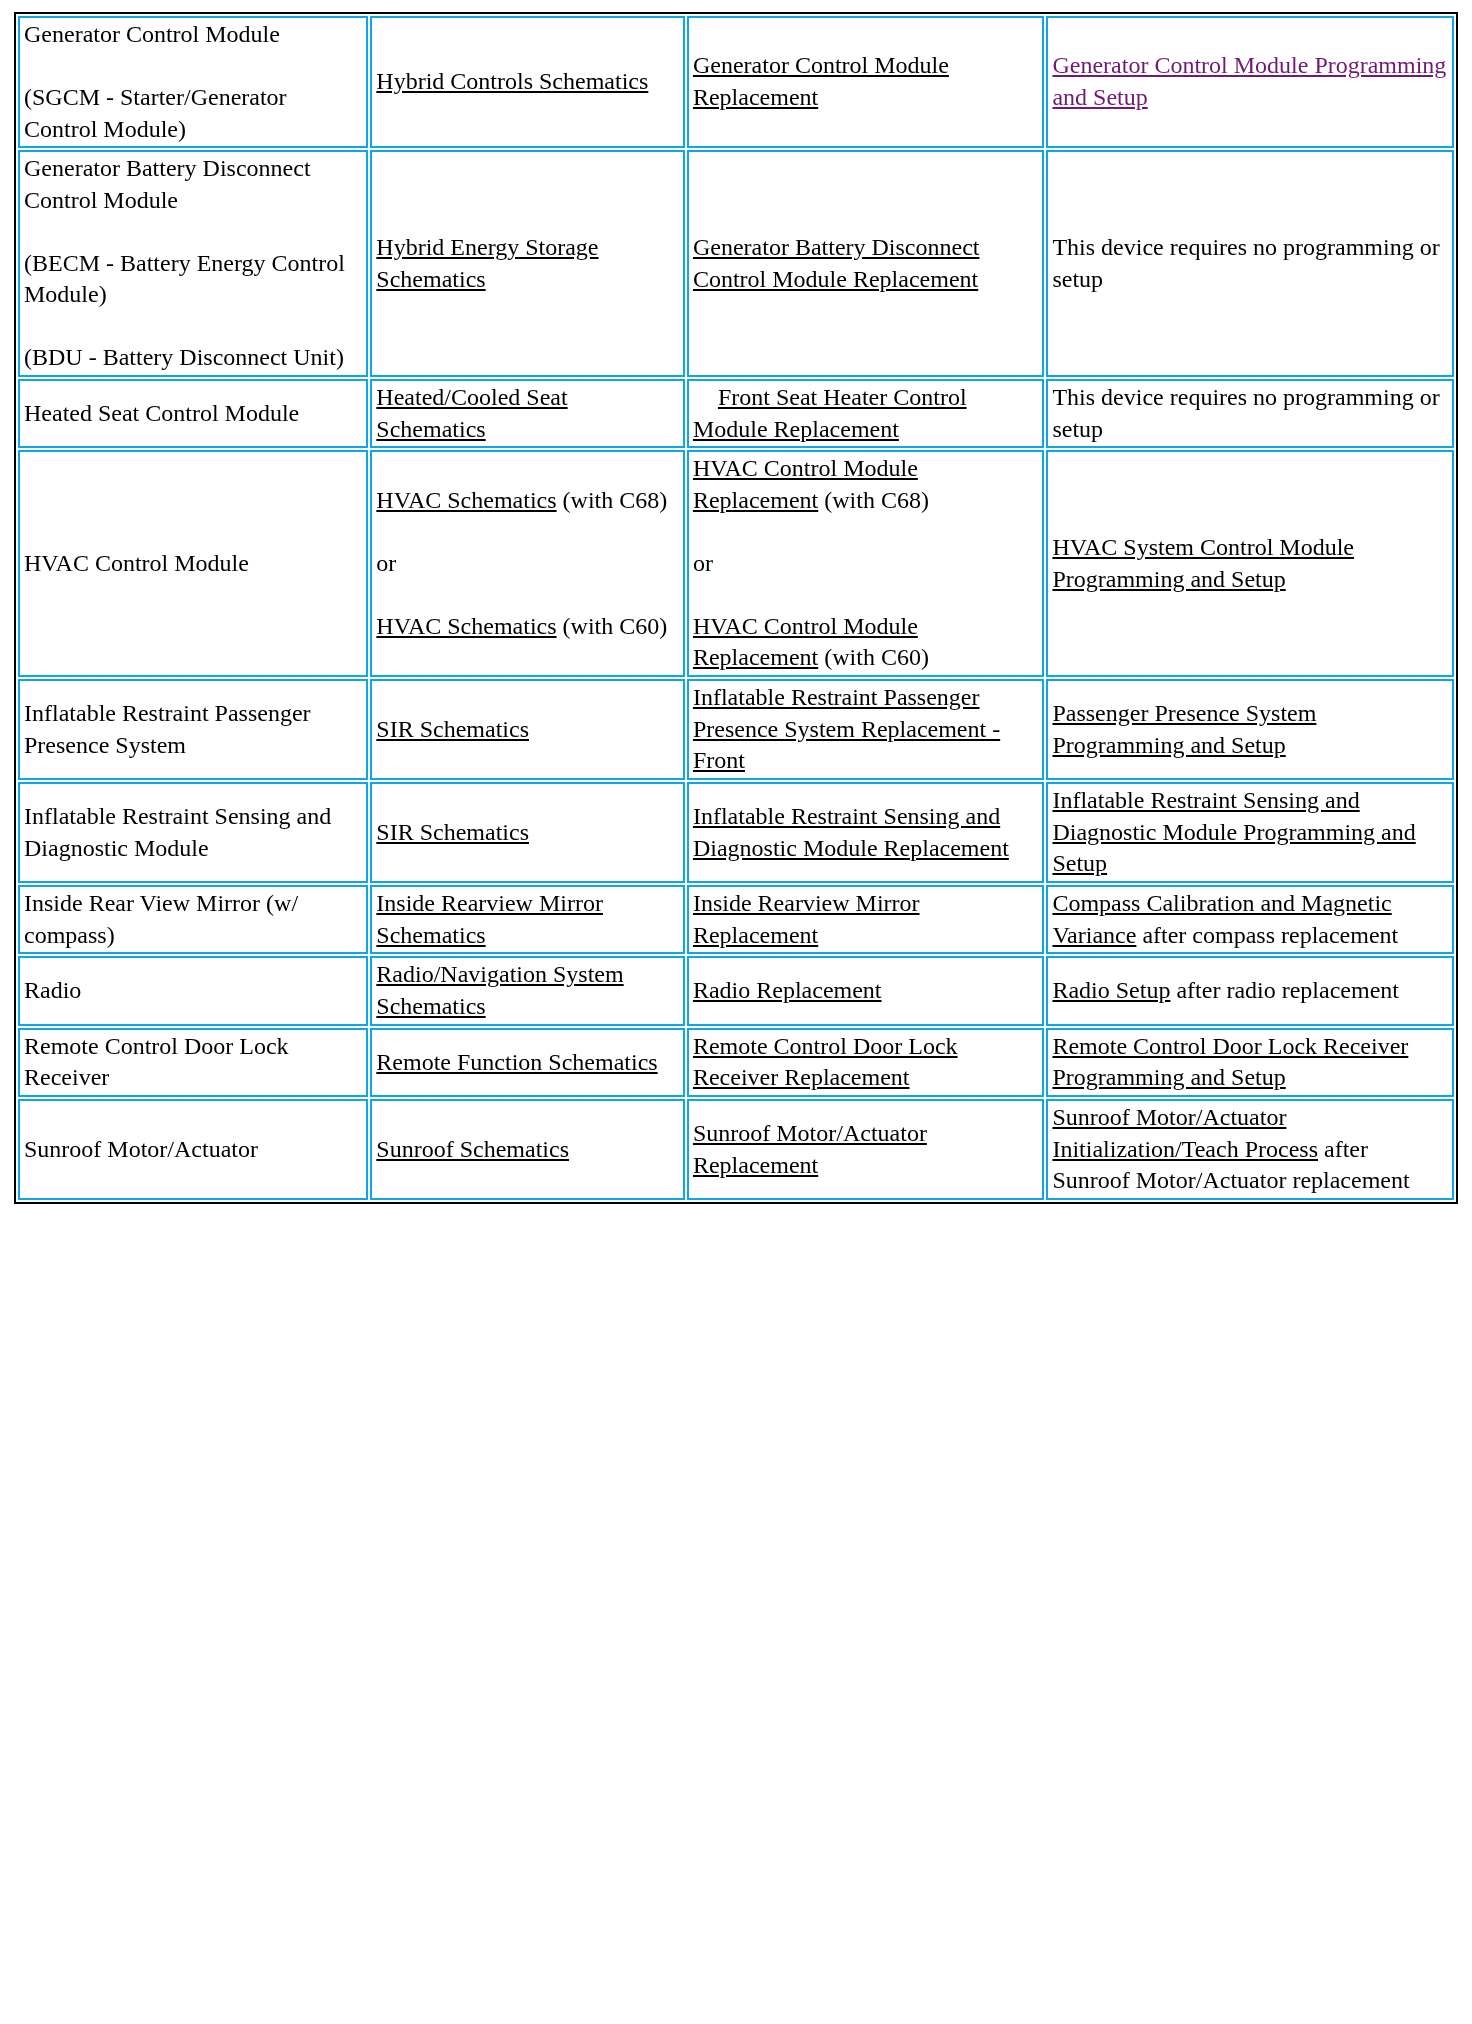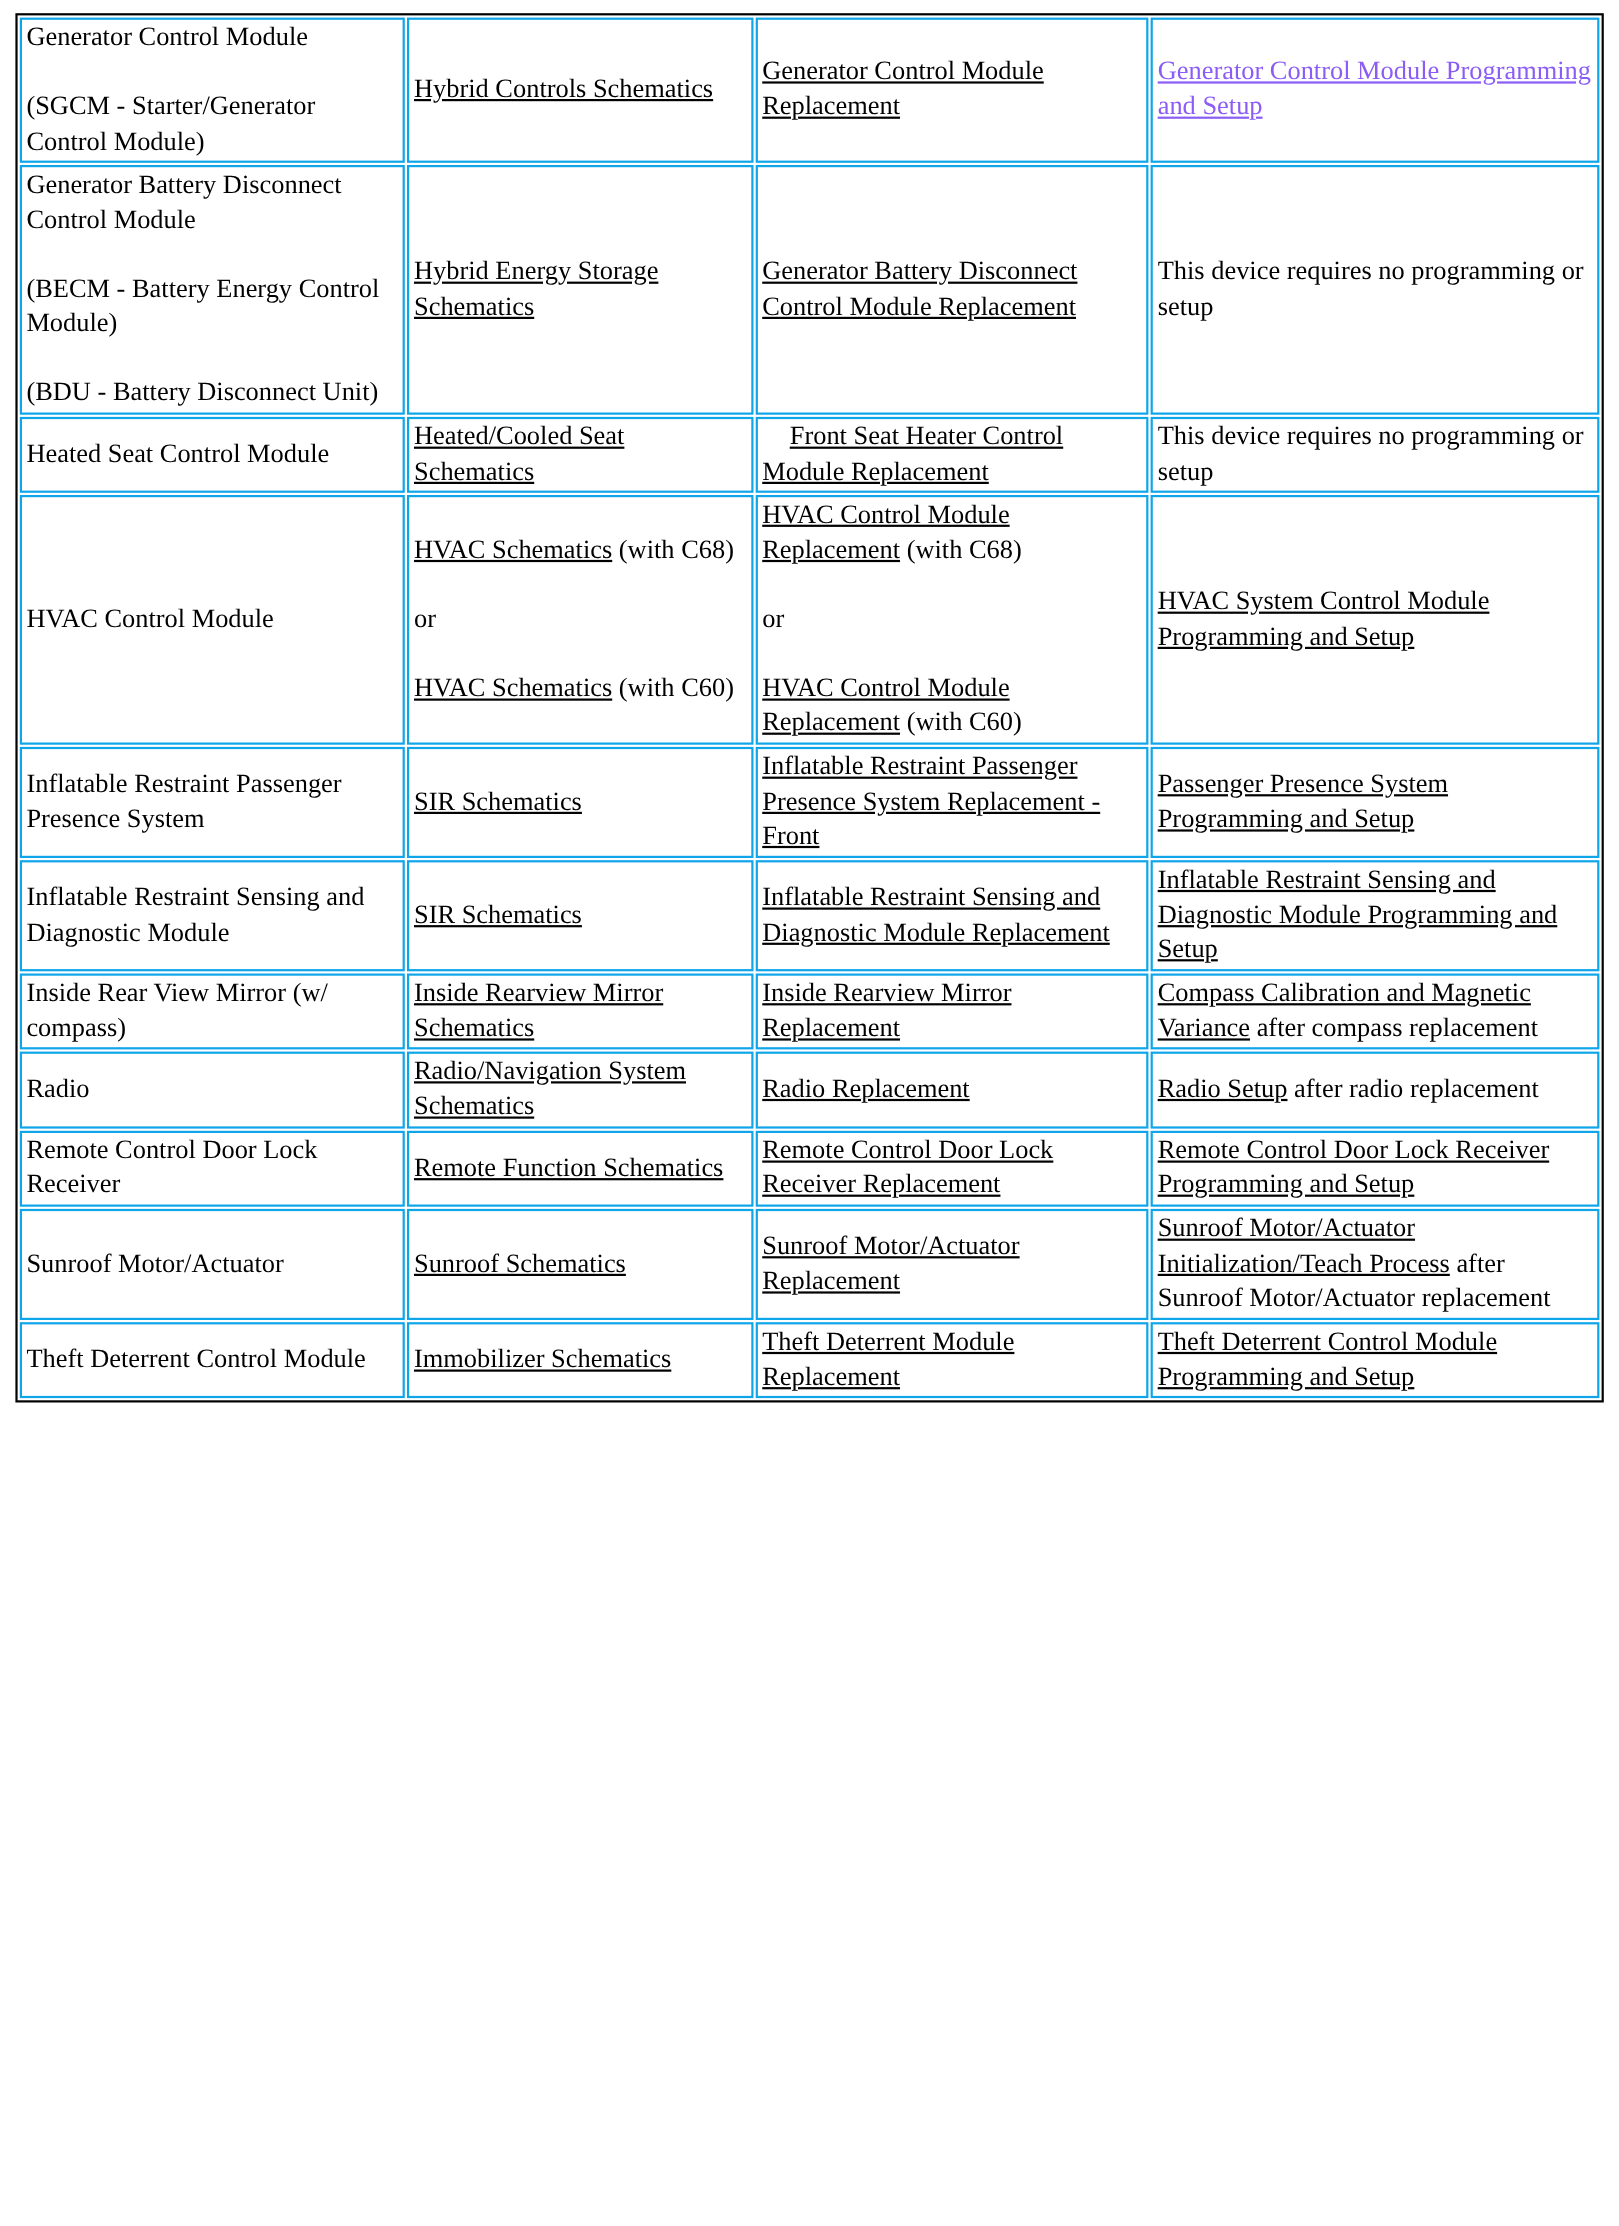--- a/index.html
+++ b/index.html
@@ -58,21 +58,21 @@
             <p class="para"><span class="plain">Generator Control Module</span></p>
             <p class="para"><span class="plain">(SGCM - Starter/Generator Control Module)</span></p>
           </td>
           <td>
             <p class="para"><a class="lnk" href="#" style="color: rgb(0, 0, 0);">Hybrid Controls Schematics</a></p>
           </td>
           <td>
             <p class="para"><a class="lnk" href="#" style="color: rgb(0, 0, 0);">Generator Control Module Replacement</a></p>
           </td>
           <td>
-            <p class="para"><a class="lnk" href="#" style="color: #8b5cf6;">Generator Control Module Programming and Setup</a></p>
+            <p class="para"><a class="lnk" href="#" style="color: #701a75;">Generator Control Module Programming and Setup</a></p>
           </td>
         </tr>
         <tr>
           <td>
             <p class="para"><span class="plain">Generator Battery Disconnect Control Module</span></p>
             <p class="para"><span class="plain">(BECM - Battery Energy Control Module)</span></p>
             <p class="para"><span class="plain">(BDU - Battery Disconnect Unit)</span></p>
           </td>
           <td>
             <p class="para"><a class="lnk" href="#" style="color: rgb(0, 0, 0);">Hybrid Energy Storage Schematics</a></p>
@@ -191,31 +191,17 @@
             <p class="para"><span class="plain">Sunroof Motor/Actuator</span></p>
           </td>
           <td>
             <p class="para"><a class="lnk" href="#" style="color: rgb(0, 0, 0);">Sunroof Schematics</a></p>
           </td>
           <td>
             <p class="para"><a class="lnk" href="#" style="color: rgb(0, 0, 0);">Sunroof Motor/Actuator Replacement</a></p>
           </td>
           <td>
             <p class="para"><a class="lnk" href="#" style="color: rgb(0, 0, 0);">Sunroof Motor/Actuator Initialization/Teach Process</a><span class="plain"> after Sunroof Motor/Actuator replacement</span></p>
-          </td>
-        </tr>
-        <tr>
-          <td>
-            <p class="para"><span class="plain">Theft Deterrent Control Module</span></p>
-          </td>
-          <td>
-            <p class="para"><a class="lnk" href="#" style="color: rgb(0, 0, 0);">Immobilizer Schematics</a></p>
-          </td>
-          <td>
-            <p class="para"><a class="lnk" href="#" style="color: rgb(0, 0, 0);">Theft Deterrent Module Replacement</a></p>
-          </td>
-          <td>
-            <p class="para"><a class="lnk" href="#" style="color: rgb(0, 0, 0);">Theft Deterrent Control Module Programming and Setup</a></p>
           </td>
         </tr>
       </tbody>
   </table>
 </div>
 
 </body></html>

